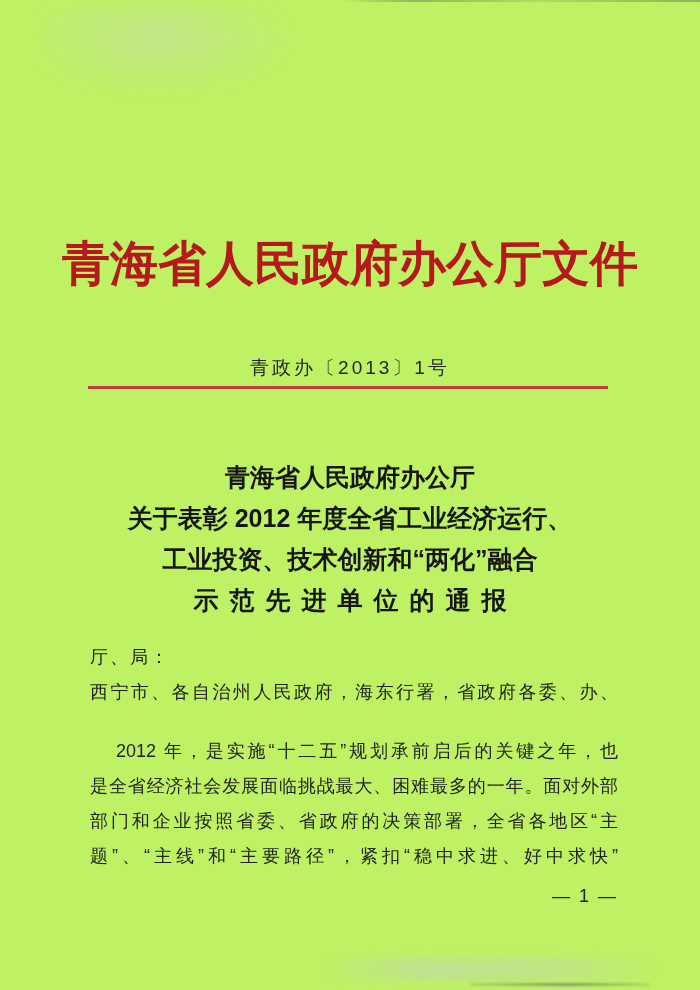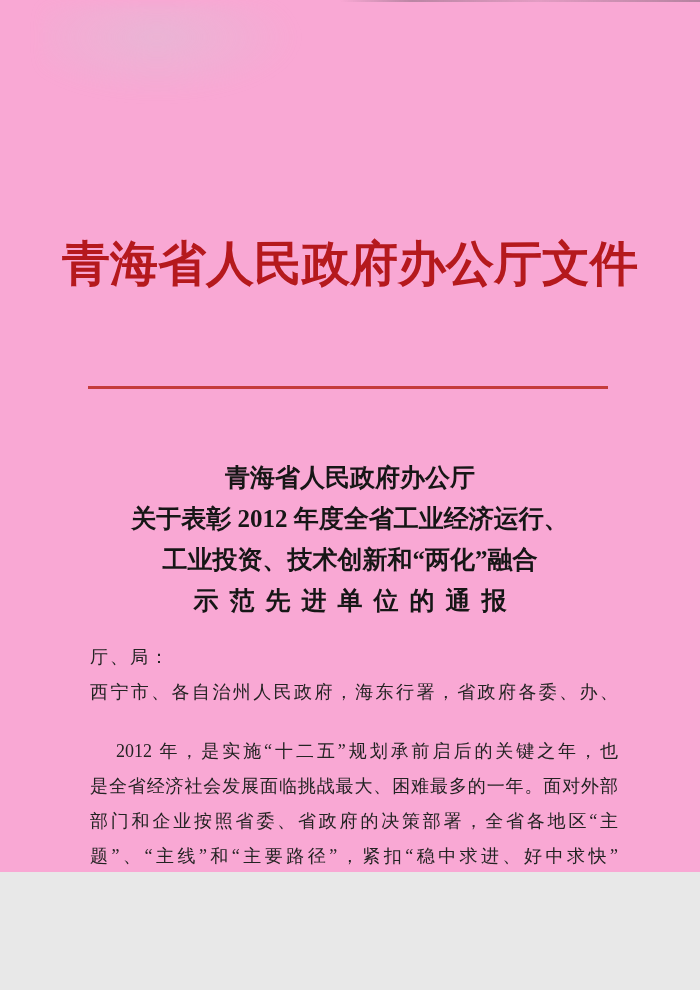--- a/index.html
+++ b/index.html
@@ -1,23 +1,23 @@
 <!DOCTYPE html>
 <html><head>
 <meta charset="utf-8">
 <style>
   html, body { margin: 0; padding: 0; background: #e8e8e8; }
   .page {
     position: relative;
     width: 700px;
-    height: 872px;
+    height: 990px;
     margin: 0 auto;
-    background: #f9a8d4;
+    background: #bef264;
     overflow: hidden;
-    font-family: Liberation Serif, serif;
+    font-family: Liberation Sans, sans-serif;
   }
 
   
   .masthead {
     position: absolute;
     top: 234px; left: 0; width: 700px;
     text-align: center;
     font-size: 48px;
     line-height: 60px;
     font-weight: bold;
@@ -117,20 +117,21 @@
 </head>
 <body>
 
 <div class="page">
 
   <div class="artifact art-top-streak"></div>
   <div class="artifact art-topleft-haze"></div>
 
   <div class="masthead">青海省人民政府办公厅文件</div>
 
+  <div class="docnum">青政办〔2013〕1号</div>
 
   <div class="redline"></div>
 
   <div class="title-block">
     <div class="title-line">青海省人民政府办公厅</div>
     <div class="title-line">关于表彰 2012 年度全省工业经济运行、</div>
     <div class="title-line">工业投资、技术创新和“两化”融合</div>
     <div class="title-line spaced">示范先进单位的通报</div>
   </div>
 

